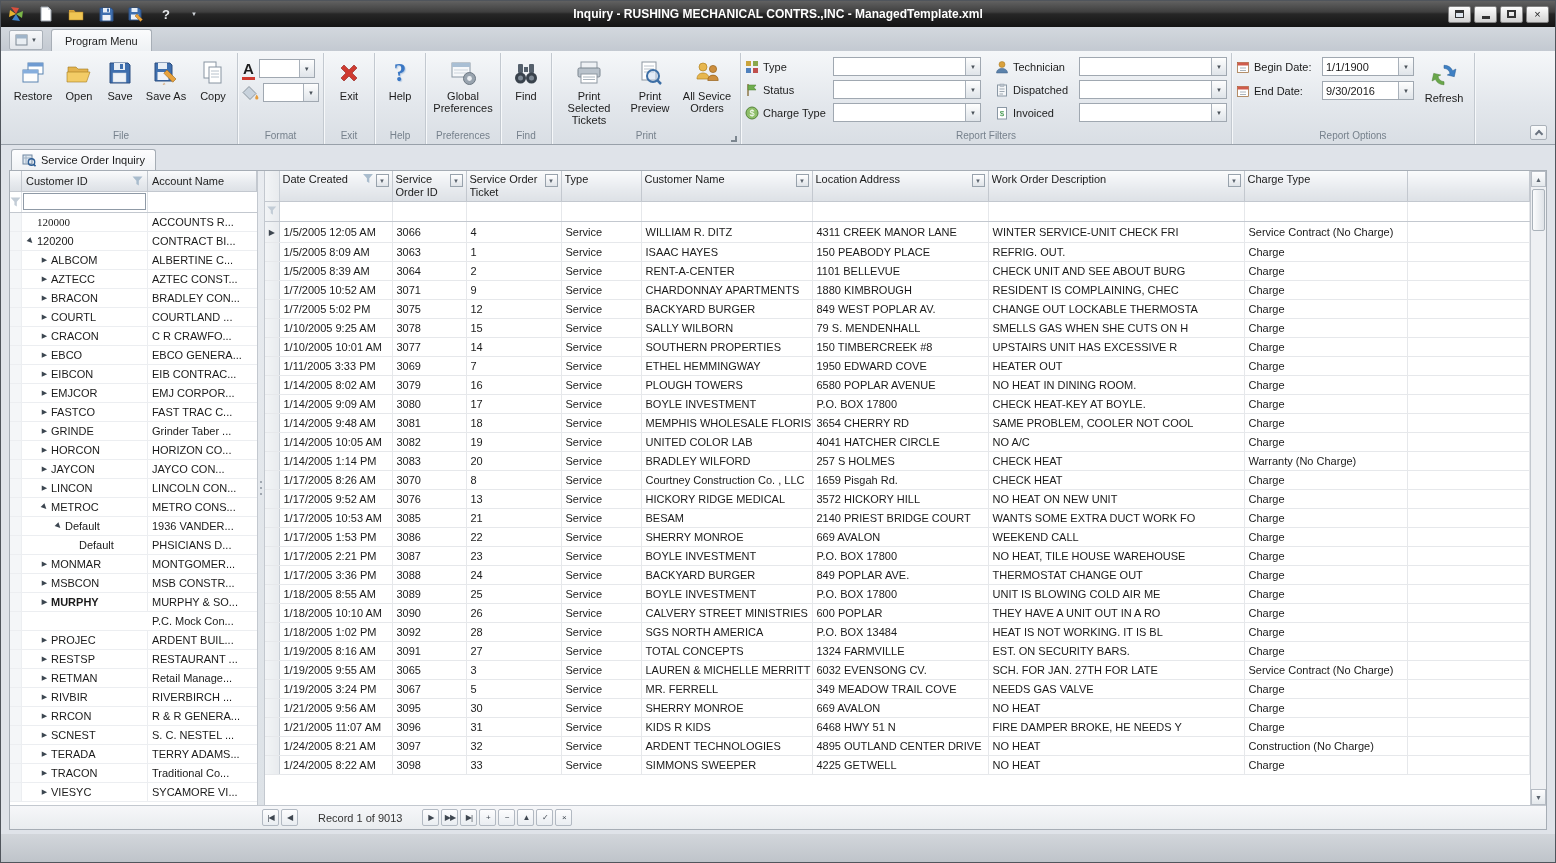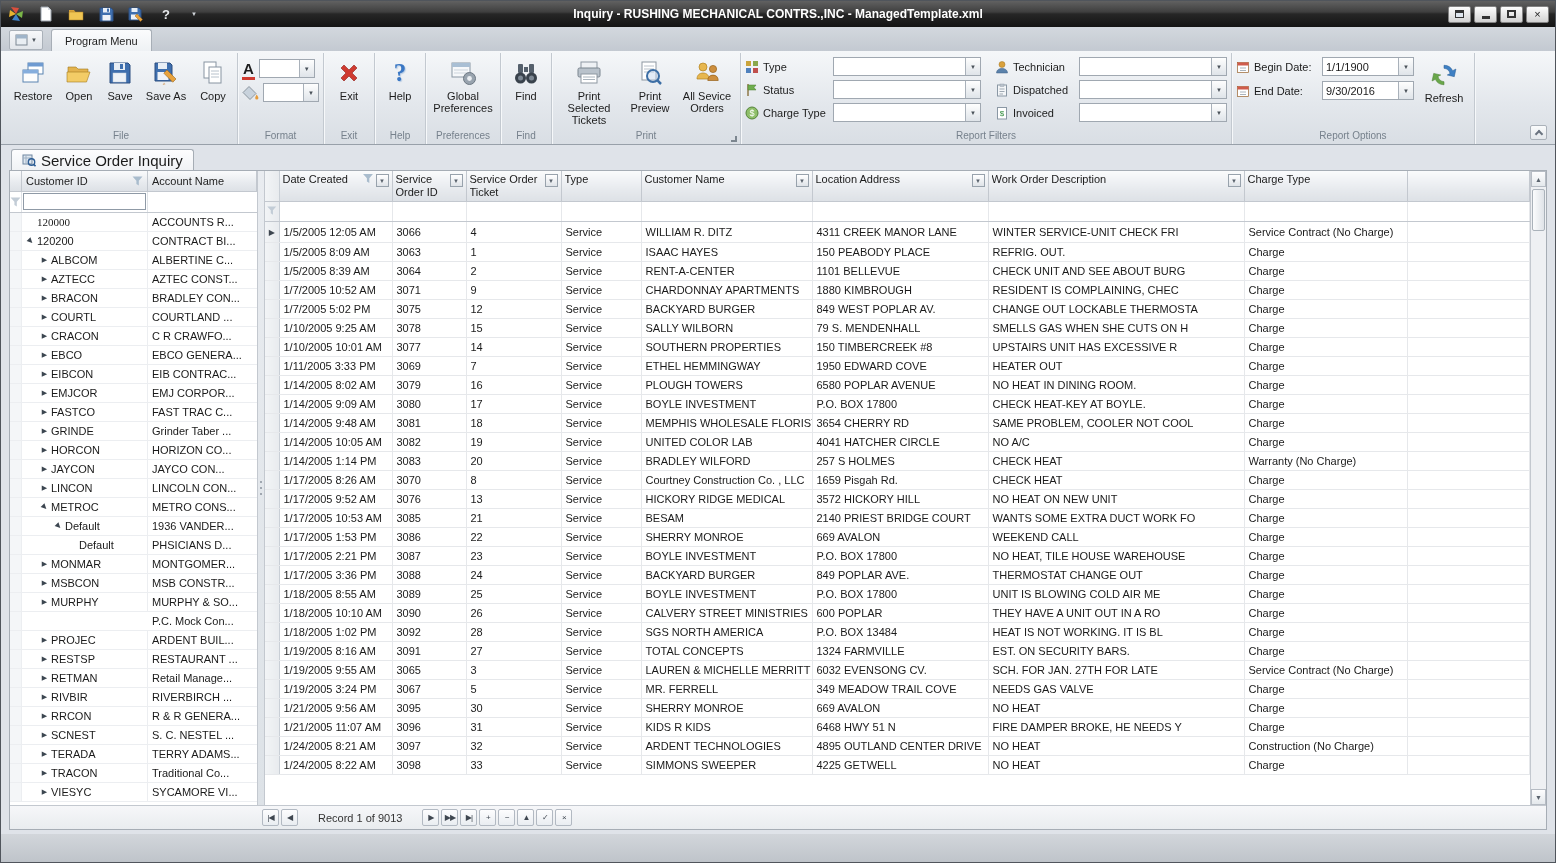--- a/index.html
+++ b/index.html
@@ -51,21 +51,21 @@
 .ro-main{flex:1;display:flex;gap:4px;padding-top:2px}
 .ro-dates{display:flex;flex-direction:column;gap:5px}
 .ro-row{display:flex;align-items:center;gap:4px}
 .ro-label{width:64px;font-size:11px}
 .ribbon-collapse{position:absolute;right:8px;bottom:4px;width:17px;height:15px;border:1px solid #aab1b9;border-radius:2px;background:linear-gradient(#fafbfc,#e4e8ec);display:flex;align-items:center;justify-content:center}
 .chev{width:6px;height:6px;border-left:2px solid #6b7480;border-top:2px solid #6b7480;transform:rotate(45deg);margin-top:3px}
 
 
 .content{flex:1;padding:3px 8px 0 8px;display:flex;flex-direction:column;overflow:hidden}
 .doc-tabs{height:22px;flex:none;display:flex;align-items:flex-end;padding-left:2px}
-.doc-tab{height:21px;display:flex;align-items:center;gap:5px;padding:0 10px;background:linear-gradient(#fdfdfe,#f0f2f5);border:1px solid #a6adb5;border-bottom:none;border-radius:3px 3px 0 0;font-size:15px}
+.doc-tab{height:21px;display:flex;align-items:center;gap:5px;padding:0 10px;background:linear-gradient(#fdfdfe,#f0f2f5);border:1px solid #a6adb5;border-bottom:none;border-radius:3px 3px 0 0;font-size:11px}
 .panel{flex:none;height:660px;margin-bottom:6px;background:#fff;border:1px solid #a6adb5;display:flex;flex-direction:column;overflow:hidden}
 .panel-body{flex:1;display:flex;overflow:hidden}
 
 
 .tree{width:248px;flex:none;display:flex;flex-direction:column;overflow:hidden;border-right:1px solid #c3c8cf;background:#fff}
 .tree-header{height:21px;flex:none;display:flex}
 .hcell{background:linear-gradient(#fafbfc,#e7eaee 60%,#dde1e6);border-right:1px solid #c3c8cf;border-bottom:1px solid #c3c8cf;padding:3px 4px;font-size:11px;color:#222;display:flex;align-items:center;overflow:hidden}
 .th-ind{width:12px;flex:none}
 .th-id{width:126px;flex:none;justify-content:space-between}
 .th-name{flex:1}
@@ -729,21 +729,21 @@
               <div class="trow">
                 <div class="tcell tind"></div>
                 <div class="tcell tid" style="padding-left: 16px;">
                   <span class="expander">▶</span>
                   <span>MSBCON</span>
                 </div>
                 <div class="tcell tname">MSB CONSTR...</div>
               </div>
               <div class="trow">
                 <div class="tcell tind"></div>
-                <div class="tcell tid" style="padding-left: 16px;">
+                <div class="tcell tid" style="padding-left: 16px; font-weight: bold;">
                   <span class="expander">▶</span>
                   <span>MURPHY</span>
                 </div>
                 <div class="tcell tname">MURPHY &amp; SO...</div>
               </div>
               <div class="trow">
                 <div class="tcell tind"></div>
                 <div class="tcell tid" style="padding-left: 16px; margin-top: 36px;">
                   <span class="expander">▶</span>
                   <span>PCMOCK</span>

